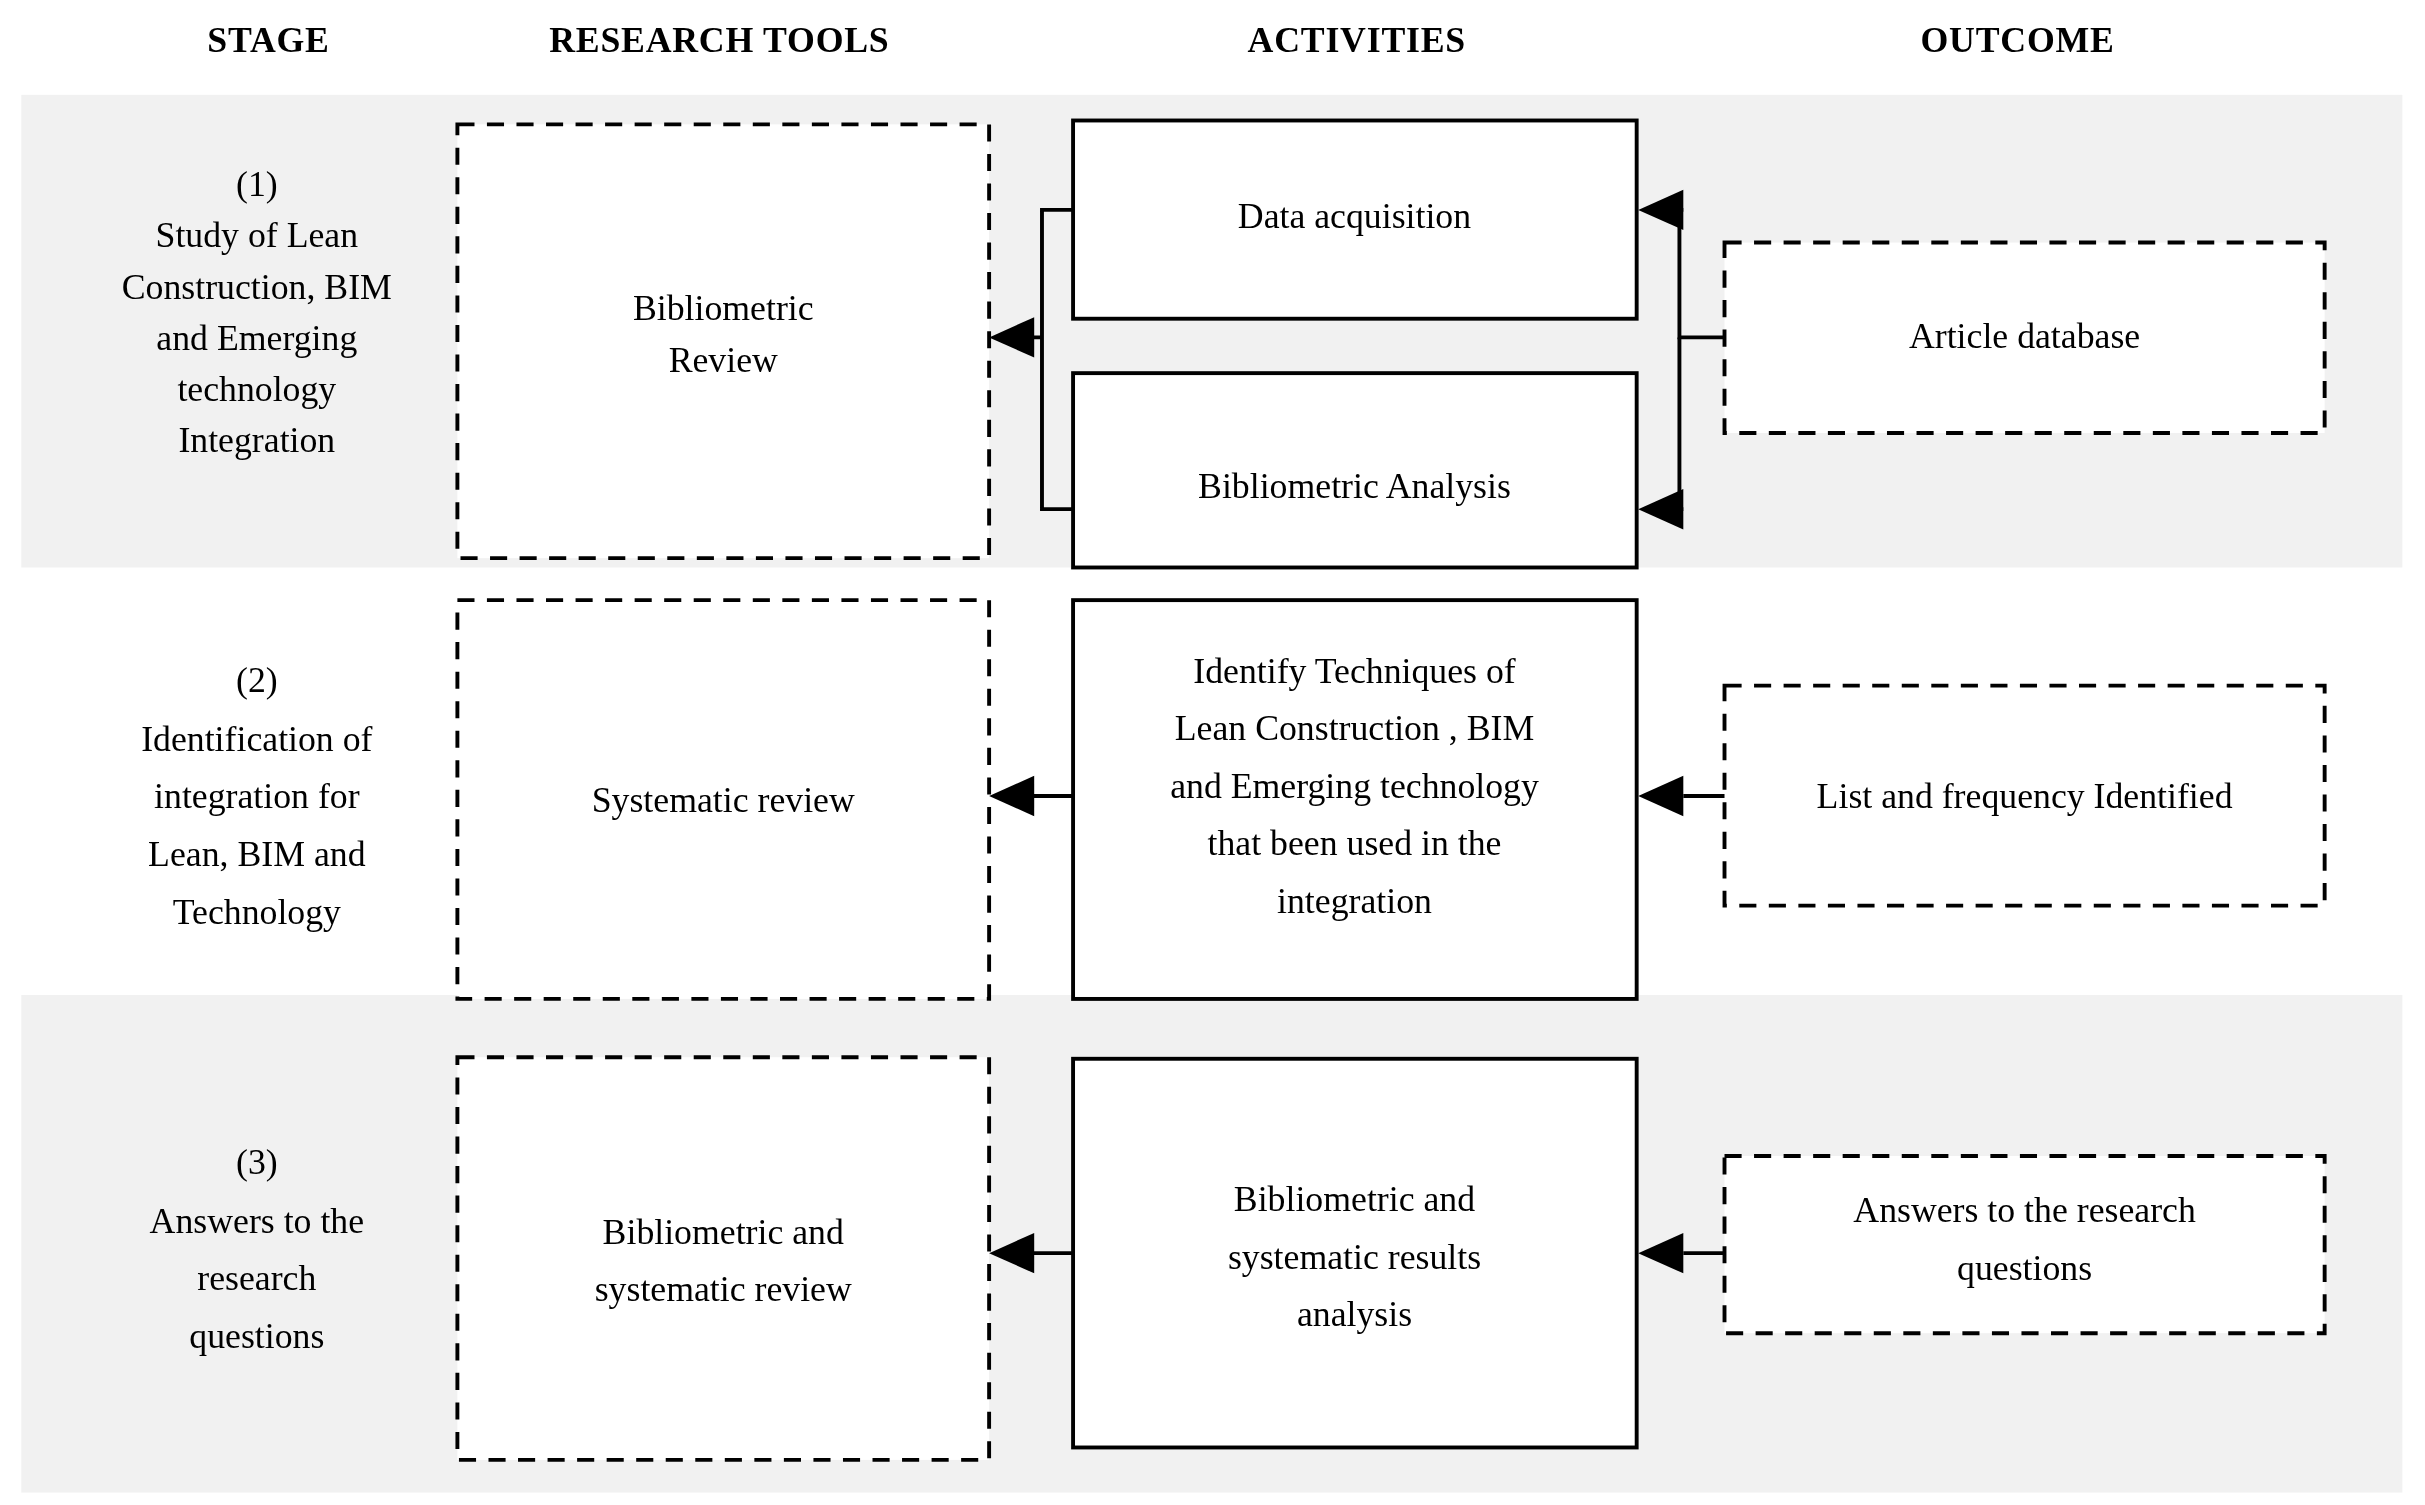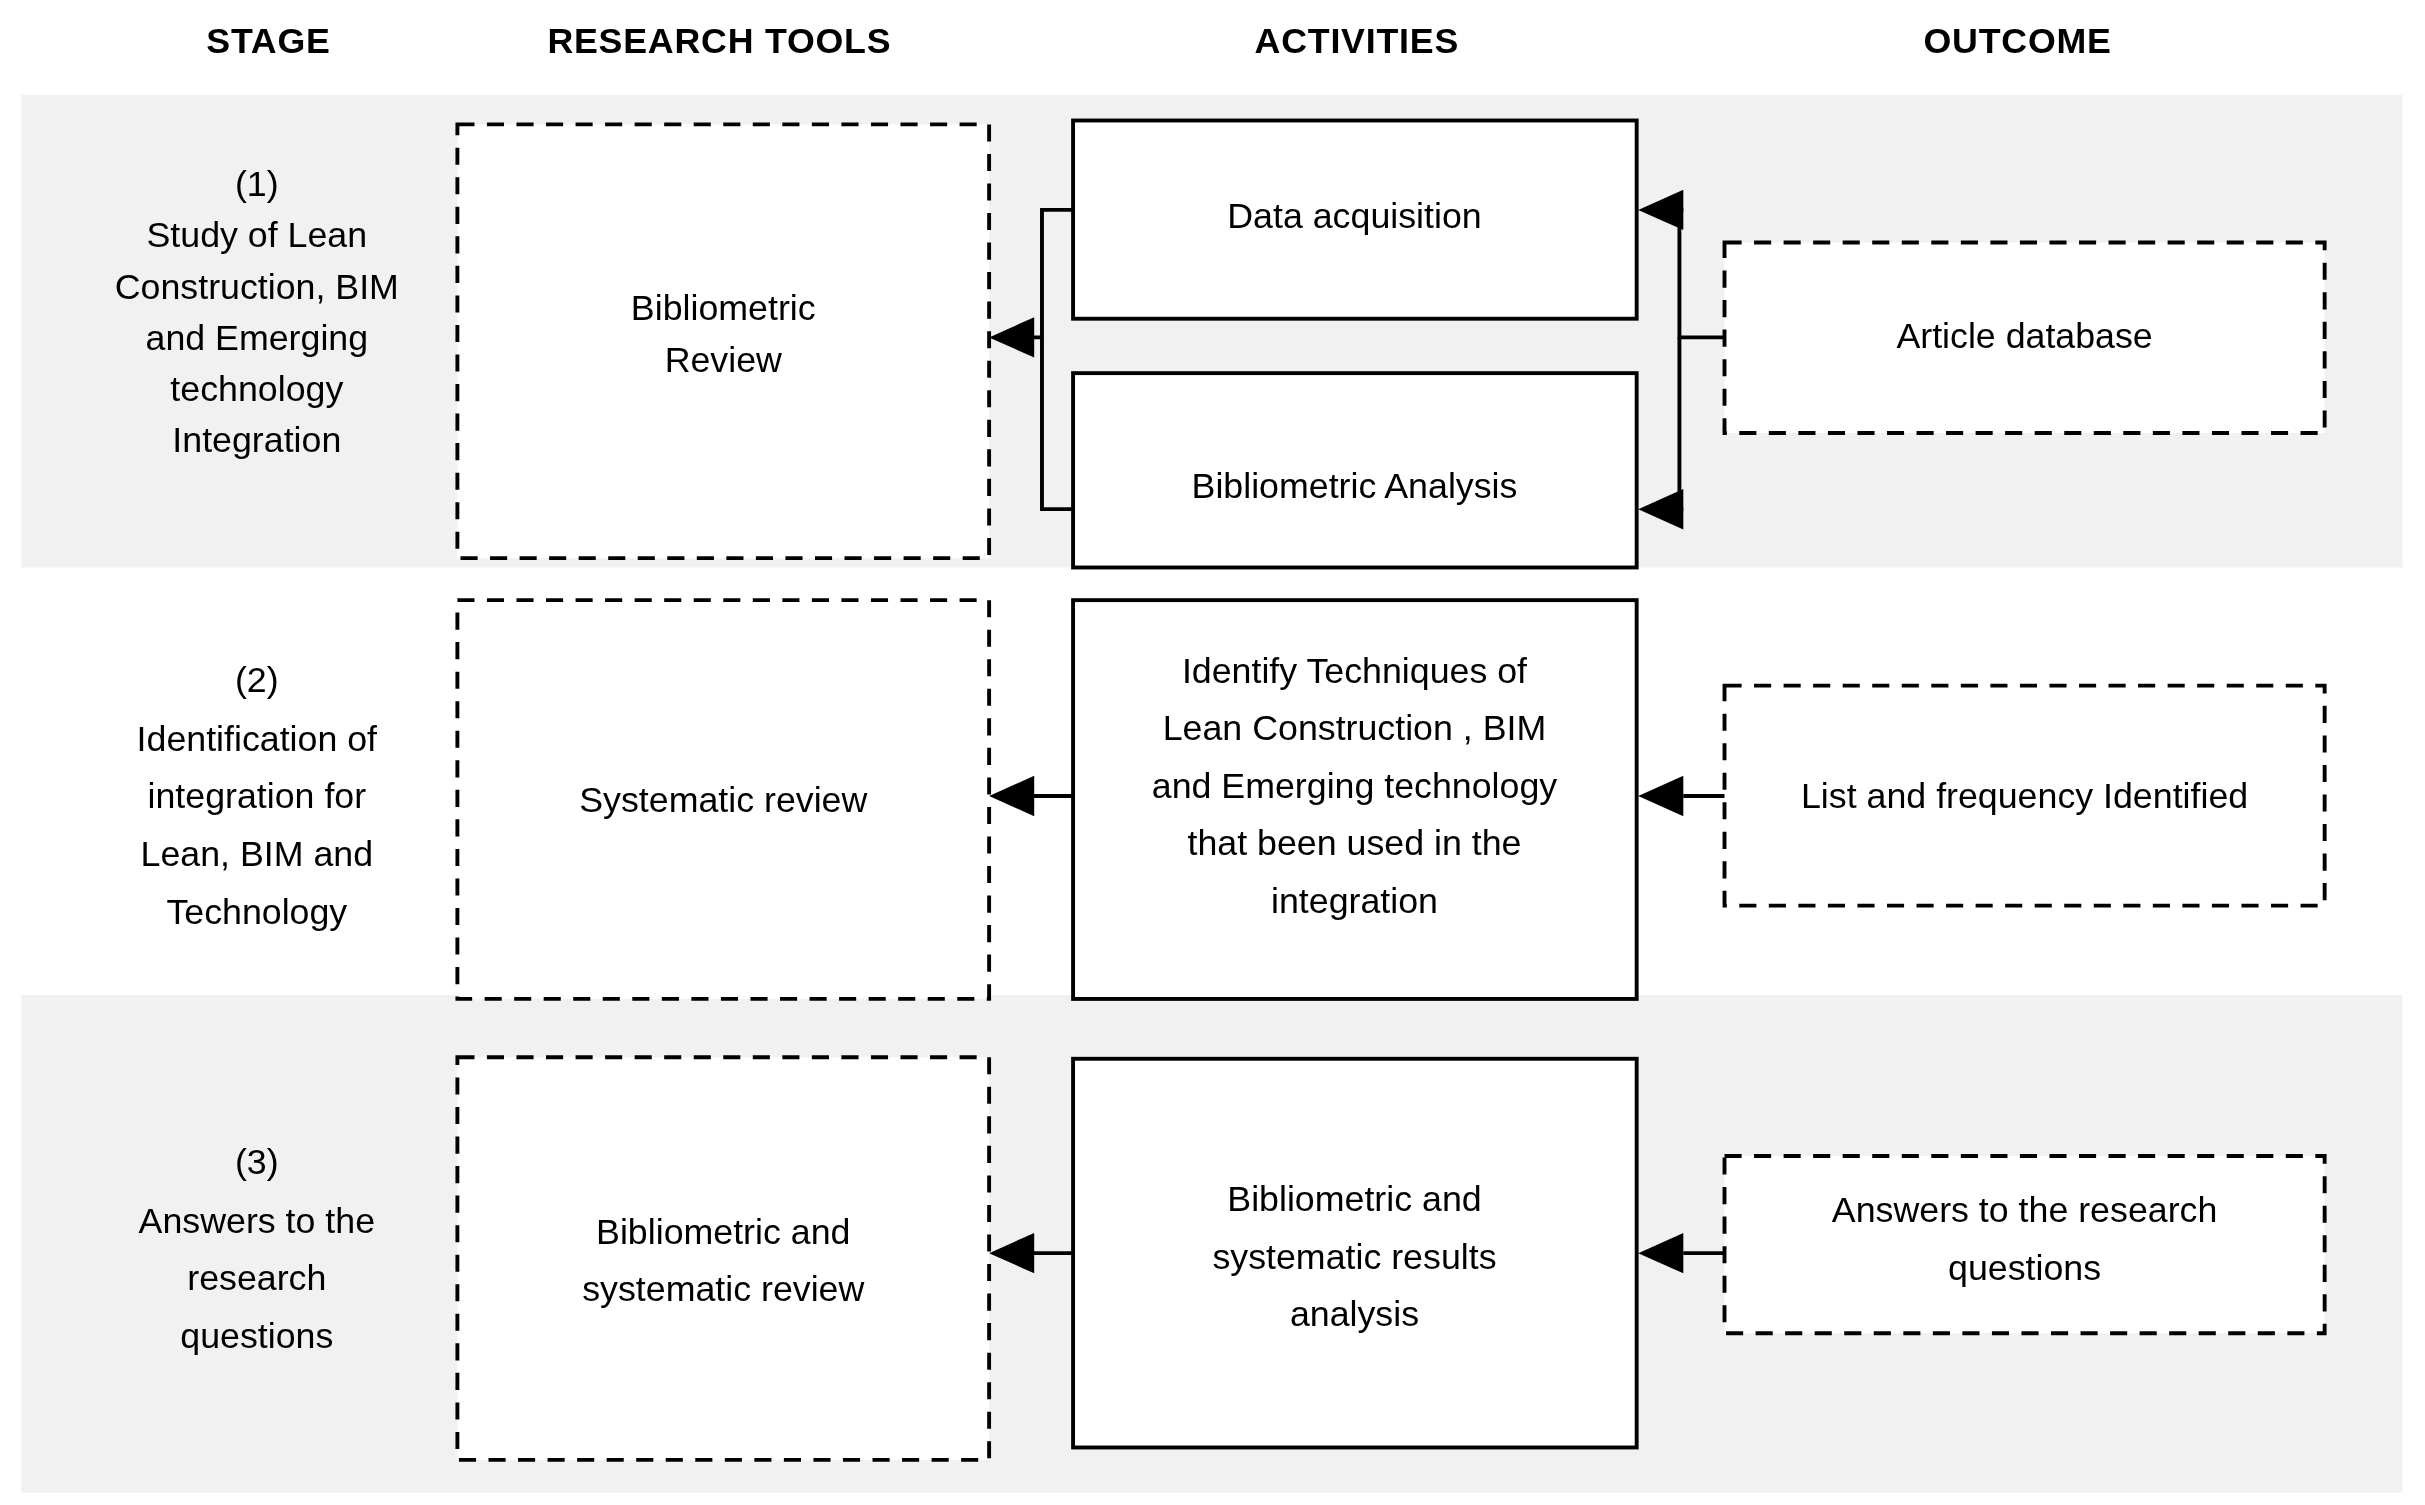--- a/index.html
+++ b/index.html
@@ -1,17 +1,17 @@
 <!DOCTYPE html>
 <html style="font-size:12.4px"><head>
 <meta charset="utf-8">
 <style>
   html,body{margin:0;padding:0;background:#ffffff;}
   #page{position:relative;width:2418px;height:1505px;background:#ffffff;
-        font-family:Liberation Sans, sans-serif;overflow:hidden;}
+        font-family:Liberation Serif, serif;overflow:hidden;}
   svg{display:block;}
   .band{fill:#f1f1f1;}
   .box-solid{fill:#ffffff;stroke:#000000;stroke-width:5;}
   .box-dashed{fill:#ffffff;stroke:#000000;stroke-width:5;stroke-dasharray:22 16;}
   .conn{stroke:#000000;stroke-width:5;fill:none;}
   .arrowhead{fill:#000000;stroke:none;}
   .hdr{font-weight:bold;font-size:46px;letter-spacing:1px;fill:#000000;}
   .btxt{font-size:46px;fill:#000000;}
   .stxt{font-size:46px;fill:#000000;}
 </style>

